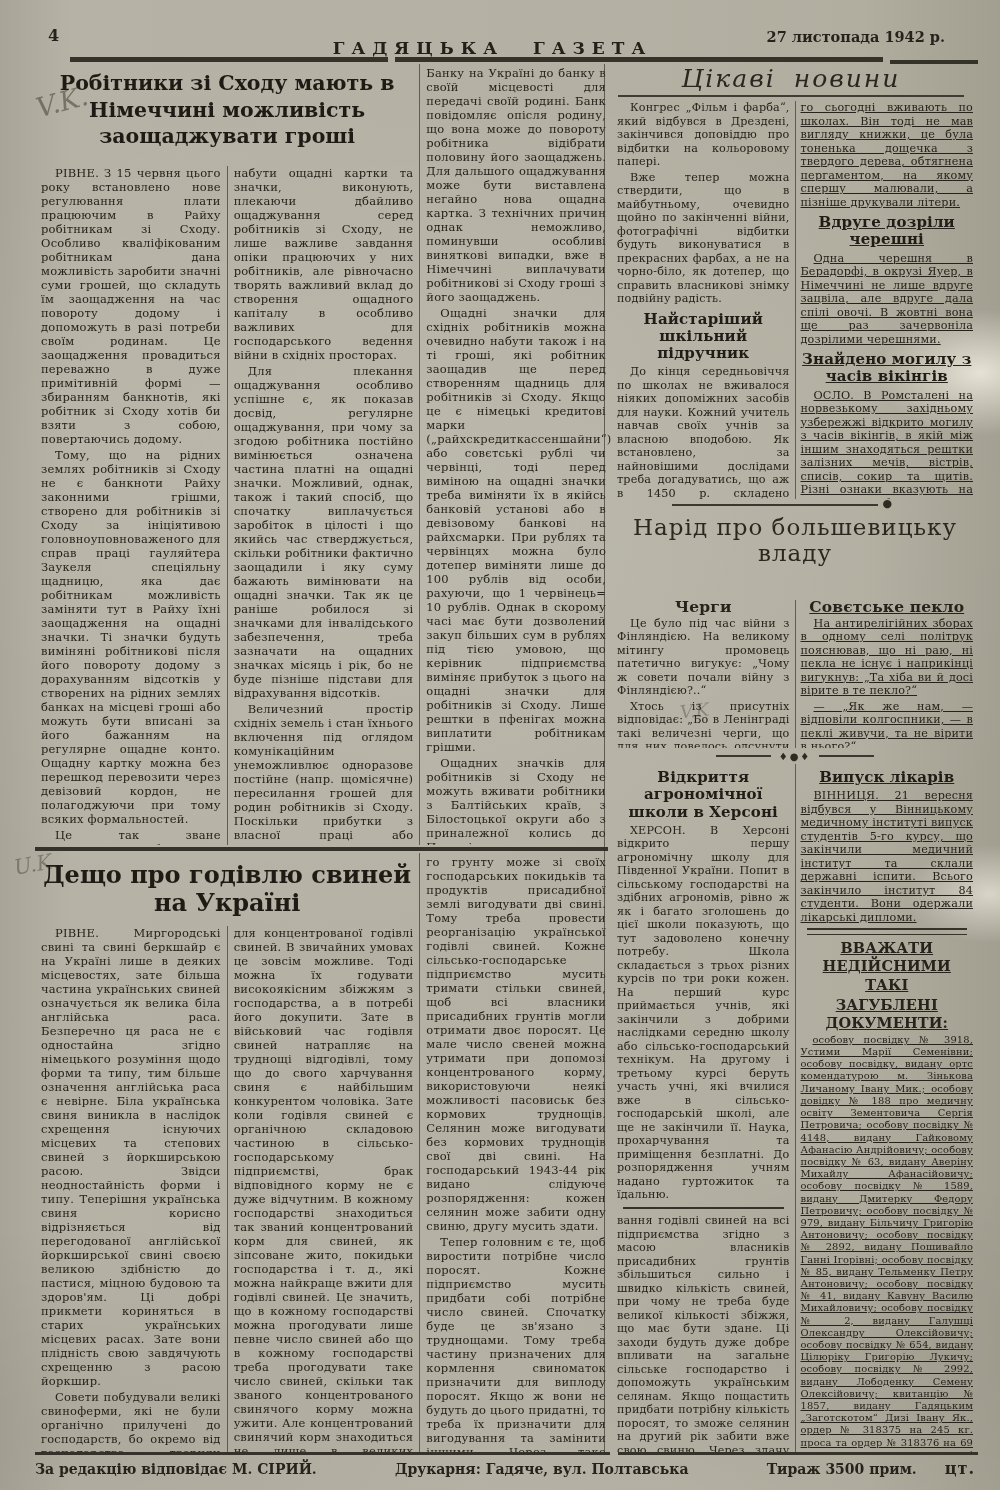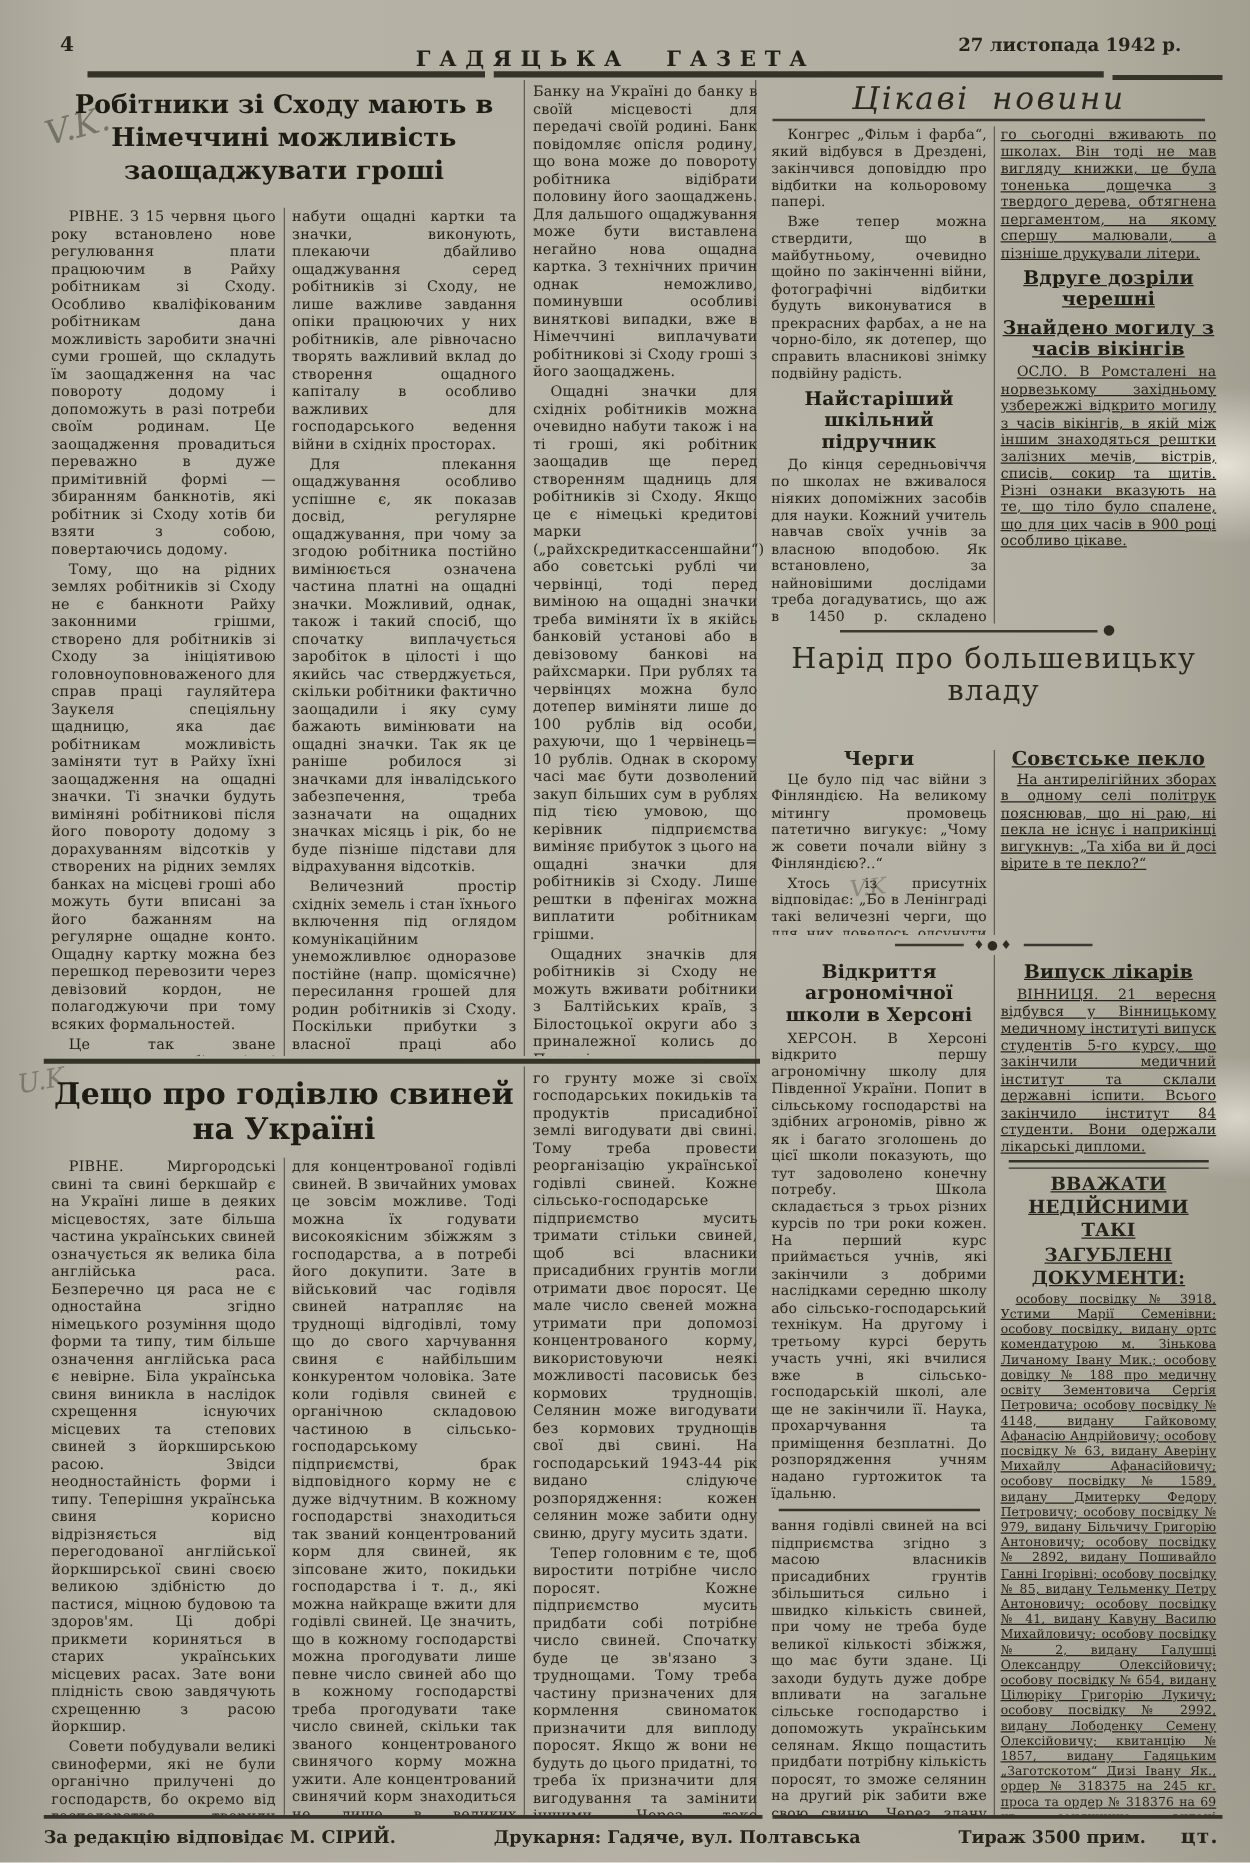--- a/index.html
+++ b/index.html
@@ -168,20 +168,21 @@
       <div class="news-cols">
         <div class="nc nb">
           <p>Конгрес „Фільм і фарба“, який відбувся в Дрездені, закінчився доповіддю про відбитки на кольоровому папері.</p>
           <p>Вже тепер можна ствердити, що в майбутньому, очевидно щойно по закінченні війни, фотографічні відбитки будуть виконуватися в прекрасних фарбах, а не на чорно-біло, як дотепер, що справить власникові знімку подвійну радість.</p>
           <div class="itm-t">Найстаріший шкільний підручник</div>
           <p>До кінця середньовіччя по школах не вживалося ніяких допоміжних засобів для науки. Кожний учитель навчав своїх учнів за власною вподобою. Як встановлено, за найновішими дослідами треба догадуватись, що аж в 1450 р. складено прапідручник абетки, що йо-</p>
         </div>
         <div class="nc nb">
           <p class="noind">го сьогодні вживають по школах. Він тоді не мав вигляду книжки, це була тоненька дощечка з твердого дерева, обтягнена пергаментом, на якому спершу малювали, а пізніше друкували літери.</p>
           <div class="itm-t">Вдруге дозріли черешні</div>
+          <p>Одна черешня в Берадорфі, в окрузі Яуер, в Німеччині не лише вдруге зацвіла, але вдруге дала спілі овочі. В жовтні вона ще раз зачервоніла дозрілими черешнями.</p>
           <div class="itm-t">Знайдено могилу з часів вікінгів</div>
           <p>ОСЛО. В Ромсталені на норвезькому західньому узбережжі відкрито могилу з часів вікінгів, в якій між іншим знаходяться рештки залізних мечів, вістрів, списів, сокир та щитів. Різні ознаки вказують на те, що тіло було спалене, що для цих часів в 900 році особливо цікаве.</p>
         </div>
       </div>
 
       <div class="dotline">
         <span class="dl"></span>
         <span class="dd">●</span>
       </div>
 
@@ -189,20 +190,21 @@
 
       <div class="bolsh-cols">
         <div class="nc nb">
           <div class="sub-t">Черги</div>
           <p>Це було під час війни з Фінляндією. На великому мітингу промовець патетично вигукує: „Чому ж совети почали війну з Фінляндією?..“</p>
           <p>Хтось із присутніх відповідає: „Бо в Ленінграді такі величезні черги, що для них довелось одсунути кордон.“</p>
         </div>
         <div class="nc nb">
           <div class="sub-t">Совєтське пекло</div>
           <p>На антирелігійних зборах в одному селі політрук пояснював, що ні раю, ні пекла не існує і наприкінці вигукнув: „Та хіба ви й досі вірите в те пекло?“</p>
+          <p>— „Як же нам, — відповіли колгоспники, — в пеклі живучи, та не вірити в нього?“</p>
         </div>
       </div>
 
       <div class="diamond">
         <span class="ln"></span>
         <span class="gl">♦●♦</span>
         <span class="ln"></span>
       </div>
 
       <div class="third-cols">

